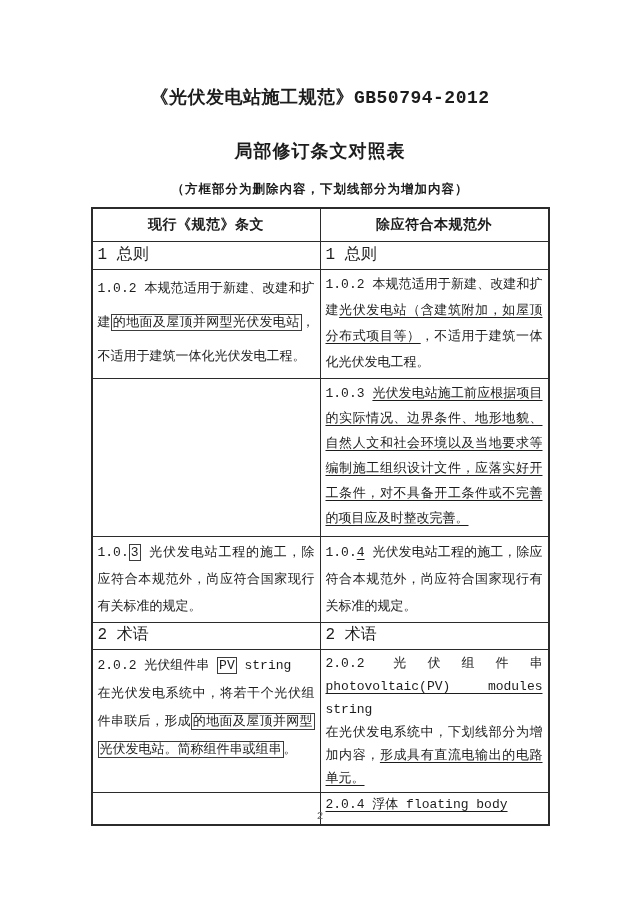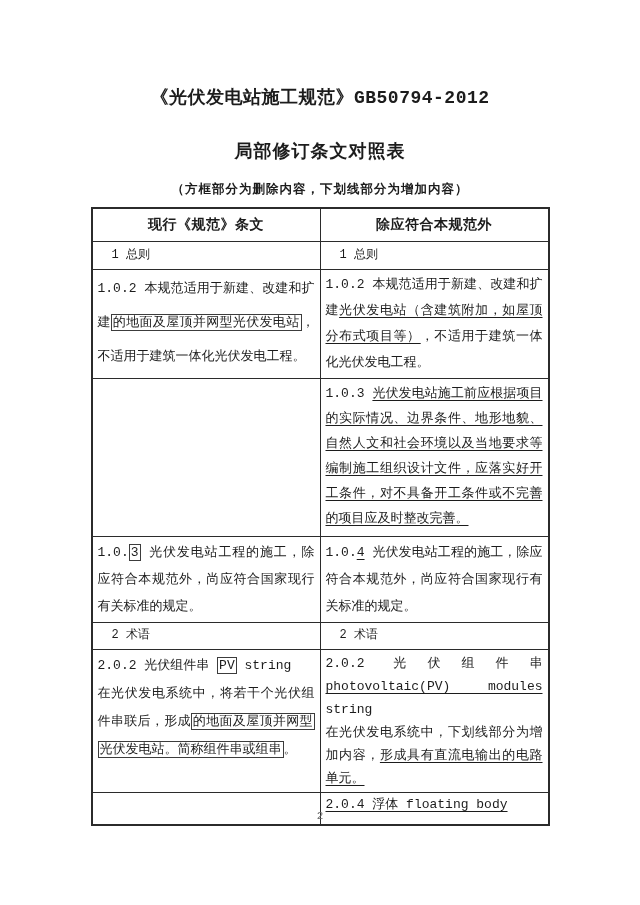--- a/index.html
+++ b/index.html
@@ -49,23 +49,23 @@
     letter-spacing:0.5px;
   }
   td.cell {
     width:50%;
     vertical-align:top;
     text-align:justify;
     font-size:13px;
     padding:2px 5px;
   }
   td.cell-small {
-    font-size:12px;
+    font-size:16px;
     vertical-align:middle;
-    padding:3px 19px;
+    padding:3px 5px;
   }
   .para { margin:0; }
   .h-r1{height:28px} .h-r2{height:109px} .h-r3{height:158px}
   .h-r4{height:85px} .h-r5{height:27px} .h-r6{height:120px} .h-r7{height:33px}
   .lh34{line-height:34px} .lh28{line-height:28px} .lh27{line-height:27px}
   .lh26{line-height:26px} .lh25{line-height:25px} .lh23{line-height:23px}
   .lh19{line-height:19px}
   .seg-box {
     border:1px solid #3c3c3c;
     padding:0 1px;

